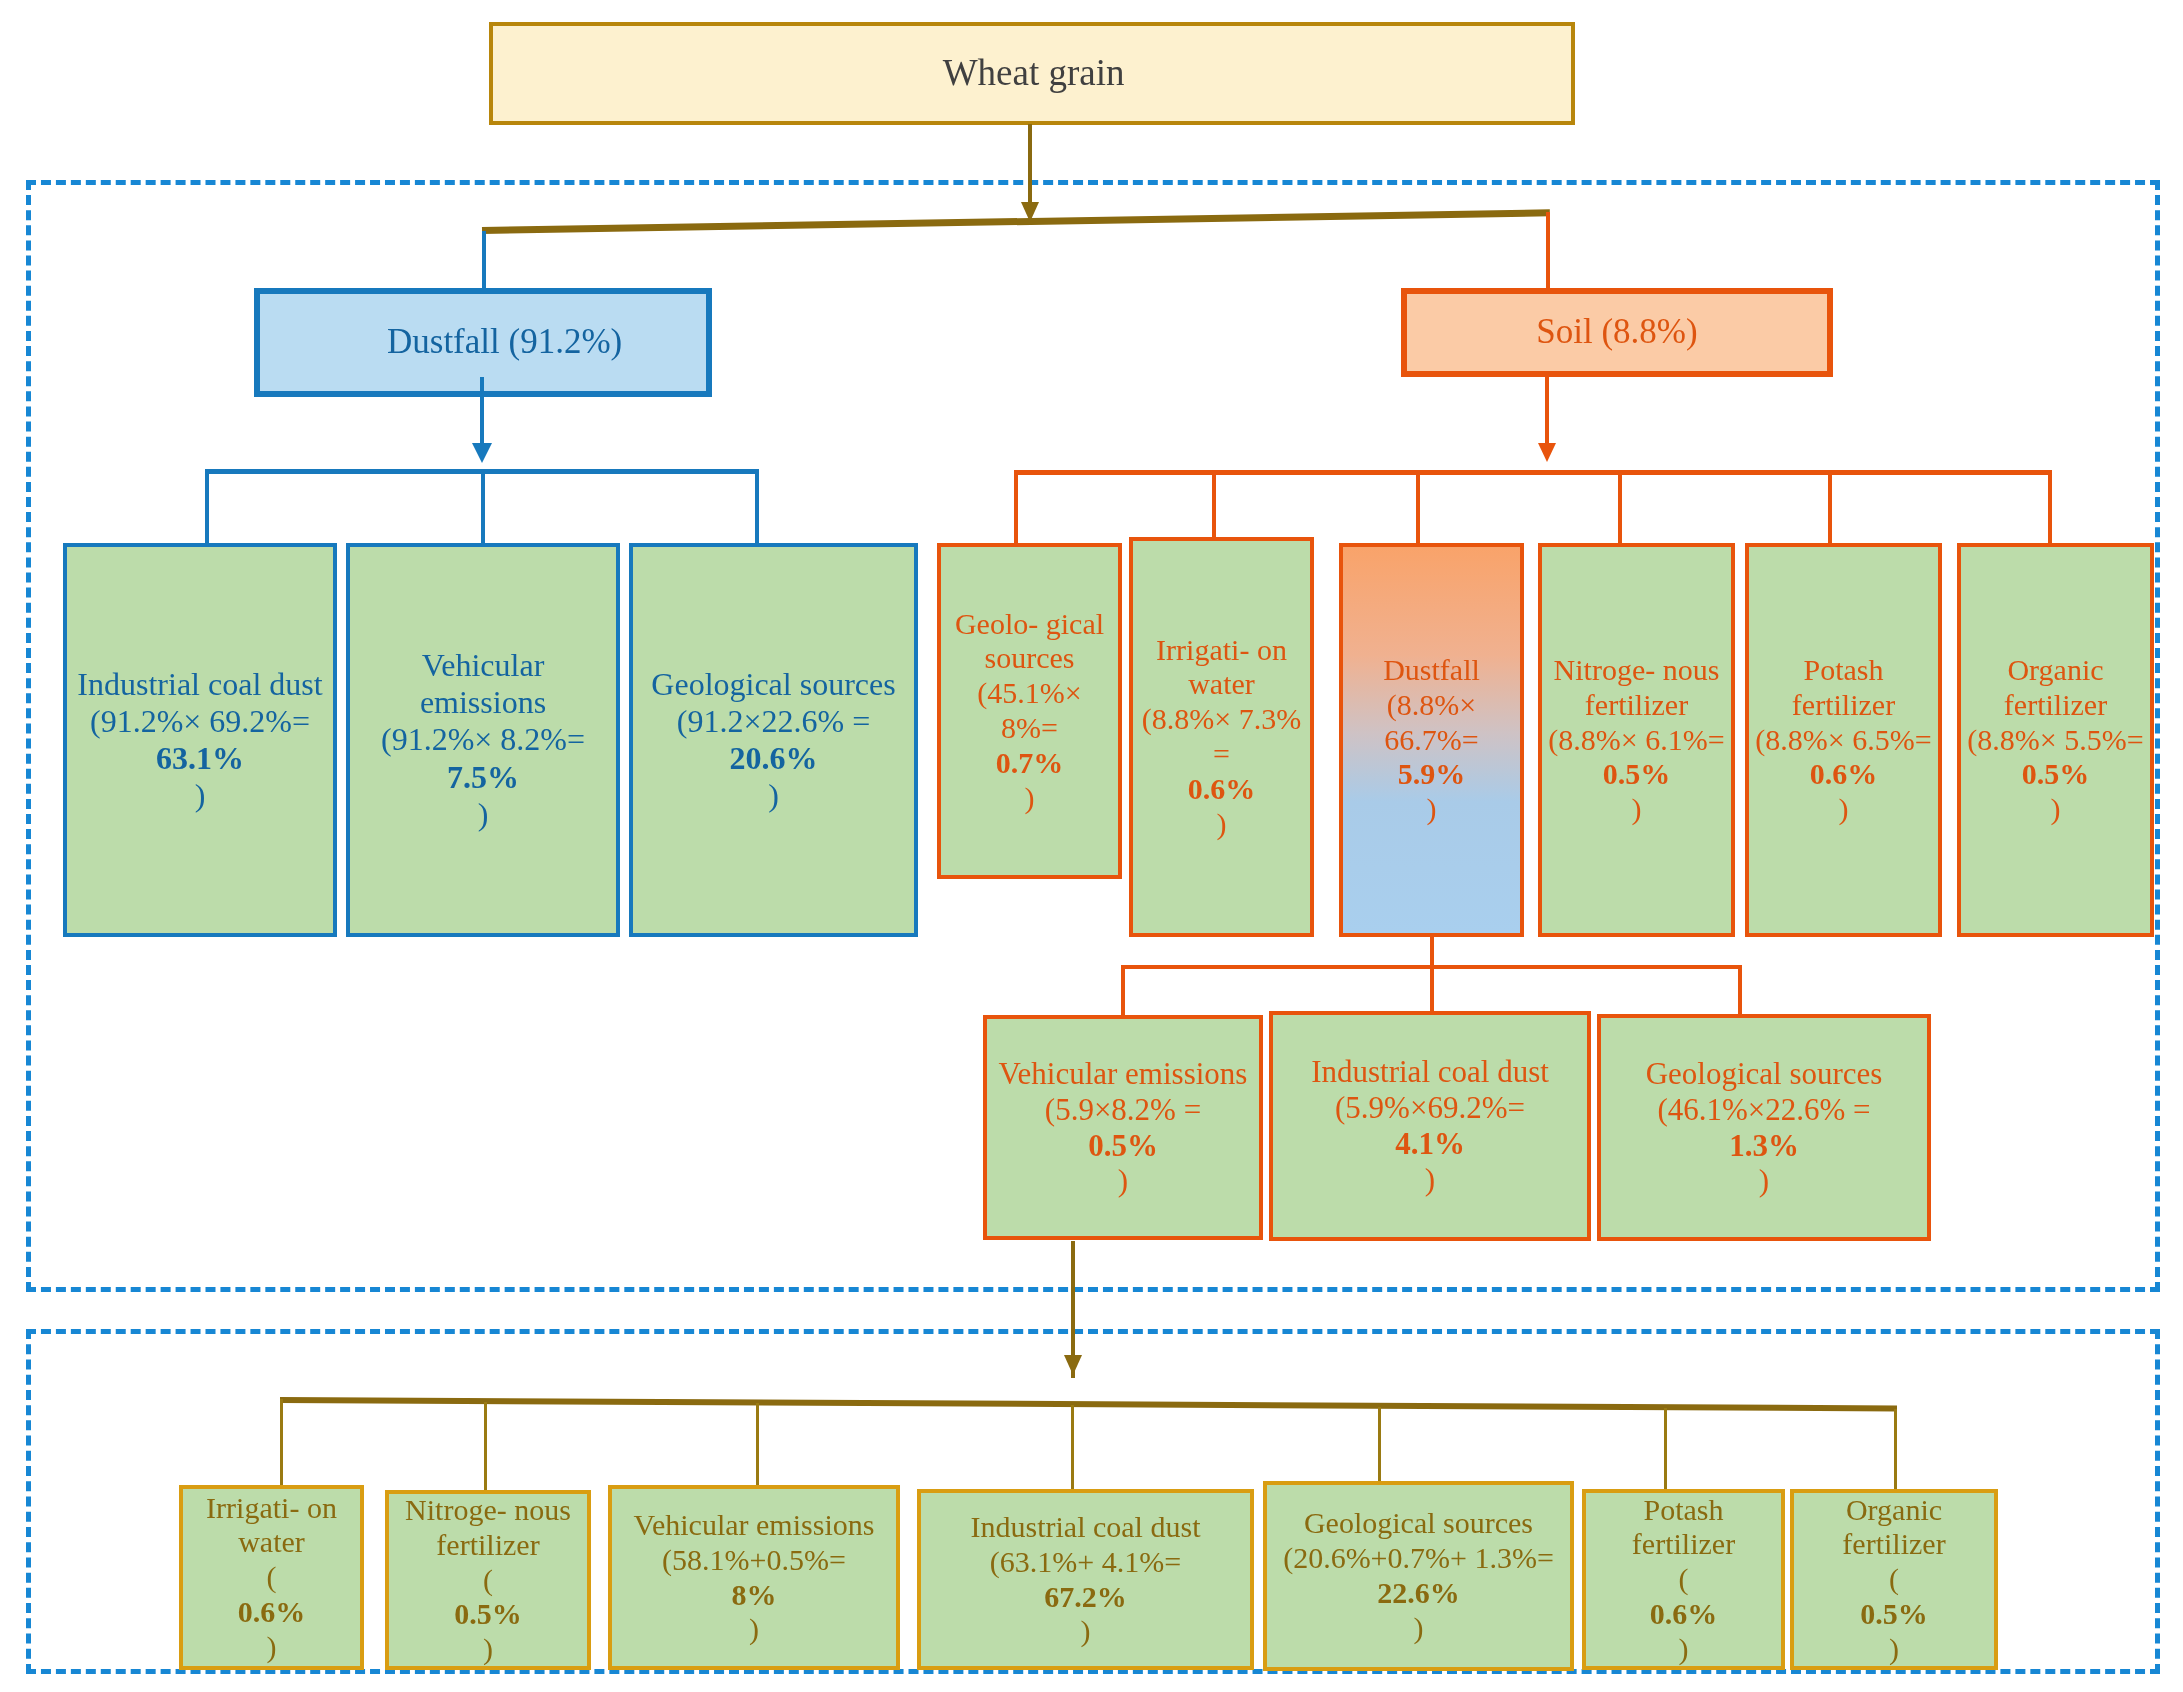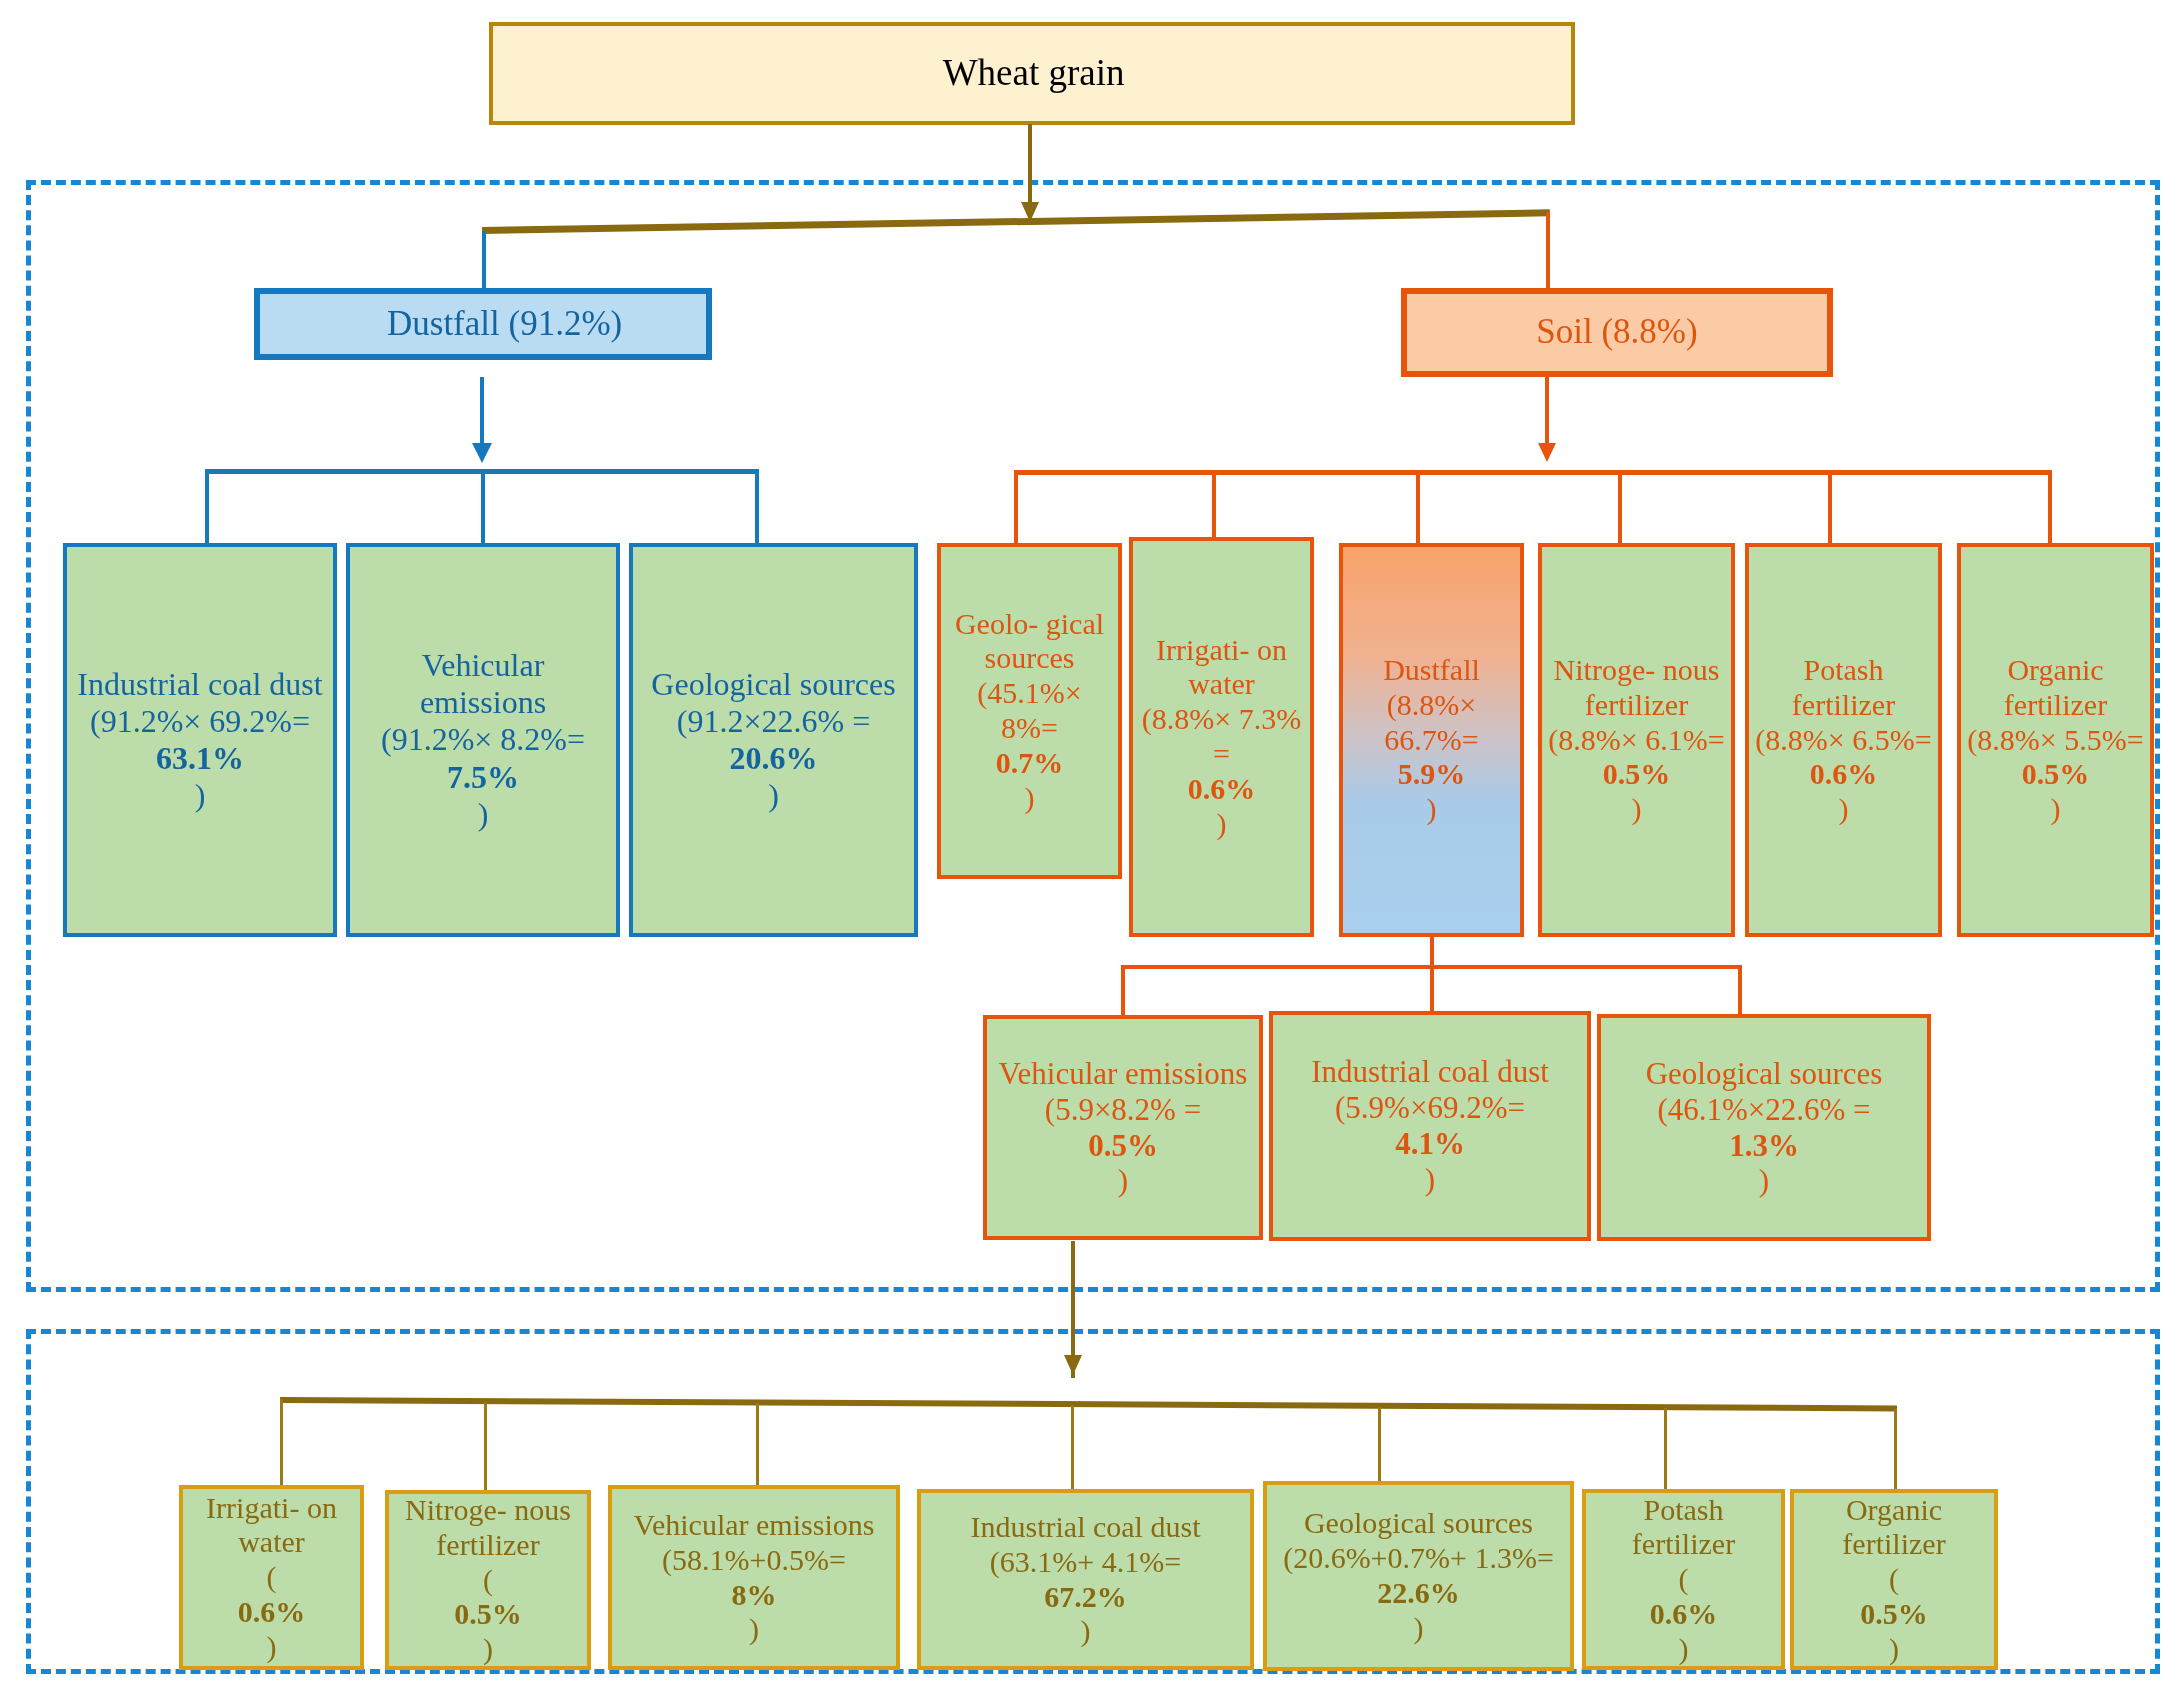--- a/index.html
+++ b/index.html
@@ -13,21 +13,21 @@
   .box{
     position:absolute;box-sizing:border-box;
     display:flex;align-items:center;justify-content:center;
     text-align:center;line-height:1.16;
     padding:3.6px 4.8px;
   }
   .box span{display:block;width:100%;}
   b{font-weight:bold;}
 
   
-  .gold-box{background:#fdf1cf;border:4.2px solid #b8860b;color:#000000;padding-left:8px;}
+  .gold-box{background:#fdf1cf;border:4.2px solid #b8860b;color:#404040;padding-left:8px;}
   .blue-box{background:#badcf2;border:6.6px solid #1779bd;color:#1464a0;}
   .orange-box{background:#fbcba6;border:6.6px solid #e8540c;color:#de5510;}
   .green-blue{background:#bcdcaa;border:4.2px solid #1779bd;color:#1464a0;}
   .green-orange{background:#bcdcaa;border:4.2px solid #e8540c;color:#de5510;}
   .green-gold{background:#bcdcaa;border:4.2px solid #d99d12;color:#8a6a10;}
   .grad-box{
     background:linear-gradient(180deg,#f9a36a 0%,#f0b190 28%,#cfc2c4 48%,#a9cbe8 66%,#a9cfee 100%);
     border:4.2px solid #e8540c;color:#de5510;
   }
 
@@ -58,21 +58,21 @@
     <span>Wheat grain</span>
   </div>
 
   <div class="ln g" style="left:1028px;top:124px;width:3.6px;height:88px;"></div>
   <div class="arrow gold" style="left:1021px;top:202px;"></div>
 
   <div class="tilt" style="left:482px;top:227px;width:1068px;height:6.6px;background:#8a6a10;transform:rotate(-0.95deg);"></div>
   <div class="ln" style="left:482px;top:231px;width:4.2px;height:62px;"></div>
   <div class="ln o" style="left:1546px;top:212px;width:4.2px;height:82px;"></div>
 
-  <div class="box blue-box" style="left:254px;top:288px;width:458px;height:72px;font-size:35px;padding-left:48px;">
+  <div class="box blue-box" style="left:254px;top:288px;width:458px;height:109px;font-size:35px;padding-left:48px;">
     <span>Dustfall (91.2%)</span>
   </div>
   <div class="box orange-box" style="left:1401px;top:288px;width:432px;height:89px;font-size:35px;">
     <span>Soil (8.8%)</span>
   </div>
 
   <div class="ln" style="left:480px;top:377px;width:4.2px;height:76px;"></div>
   <div class="arrow blue" style="left:472px;top:443px;"></div>
   <div class="ln" style="left:205px;top:469px;width:554px;height:5.4px;"></div>
   <div class="ln" style="left:205px;top:469px;width:3.6px;height:78px;"></div>

